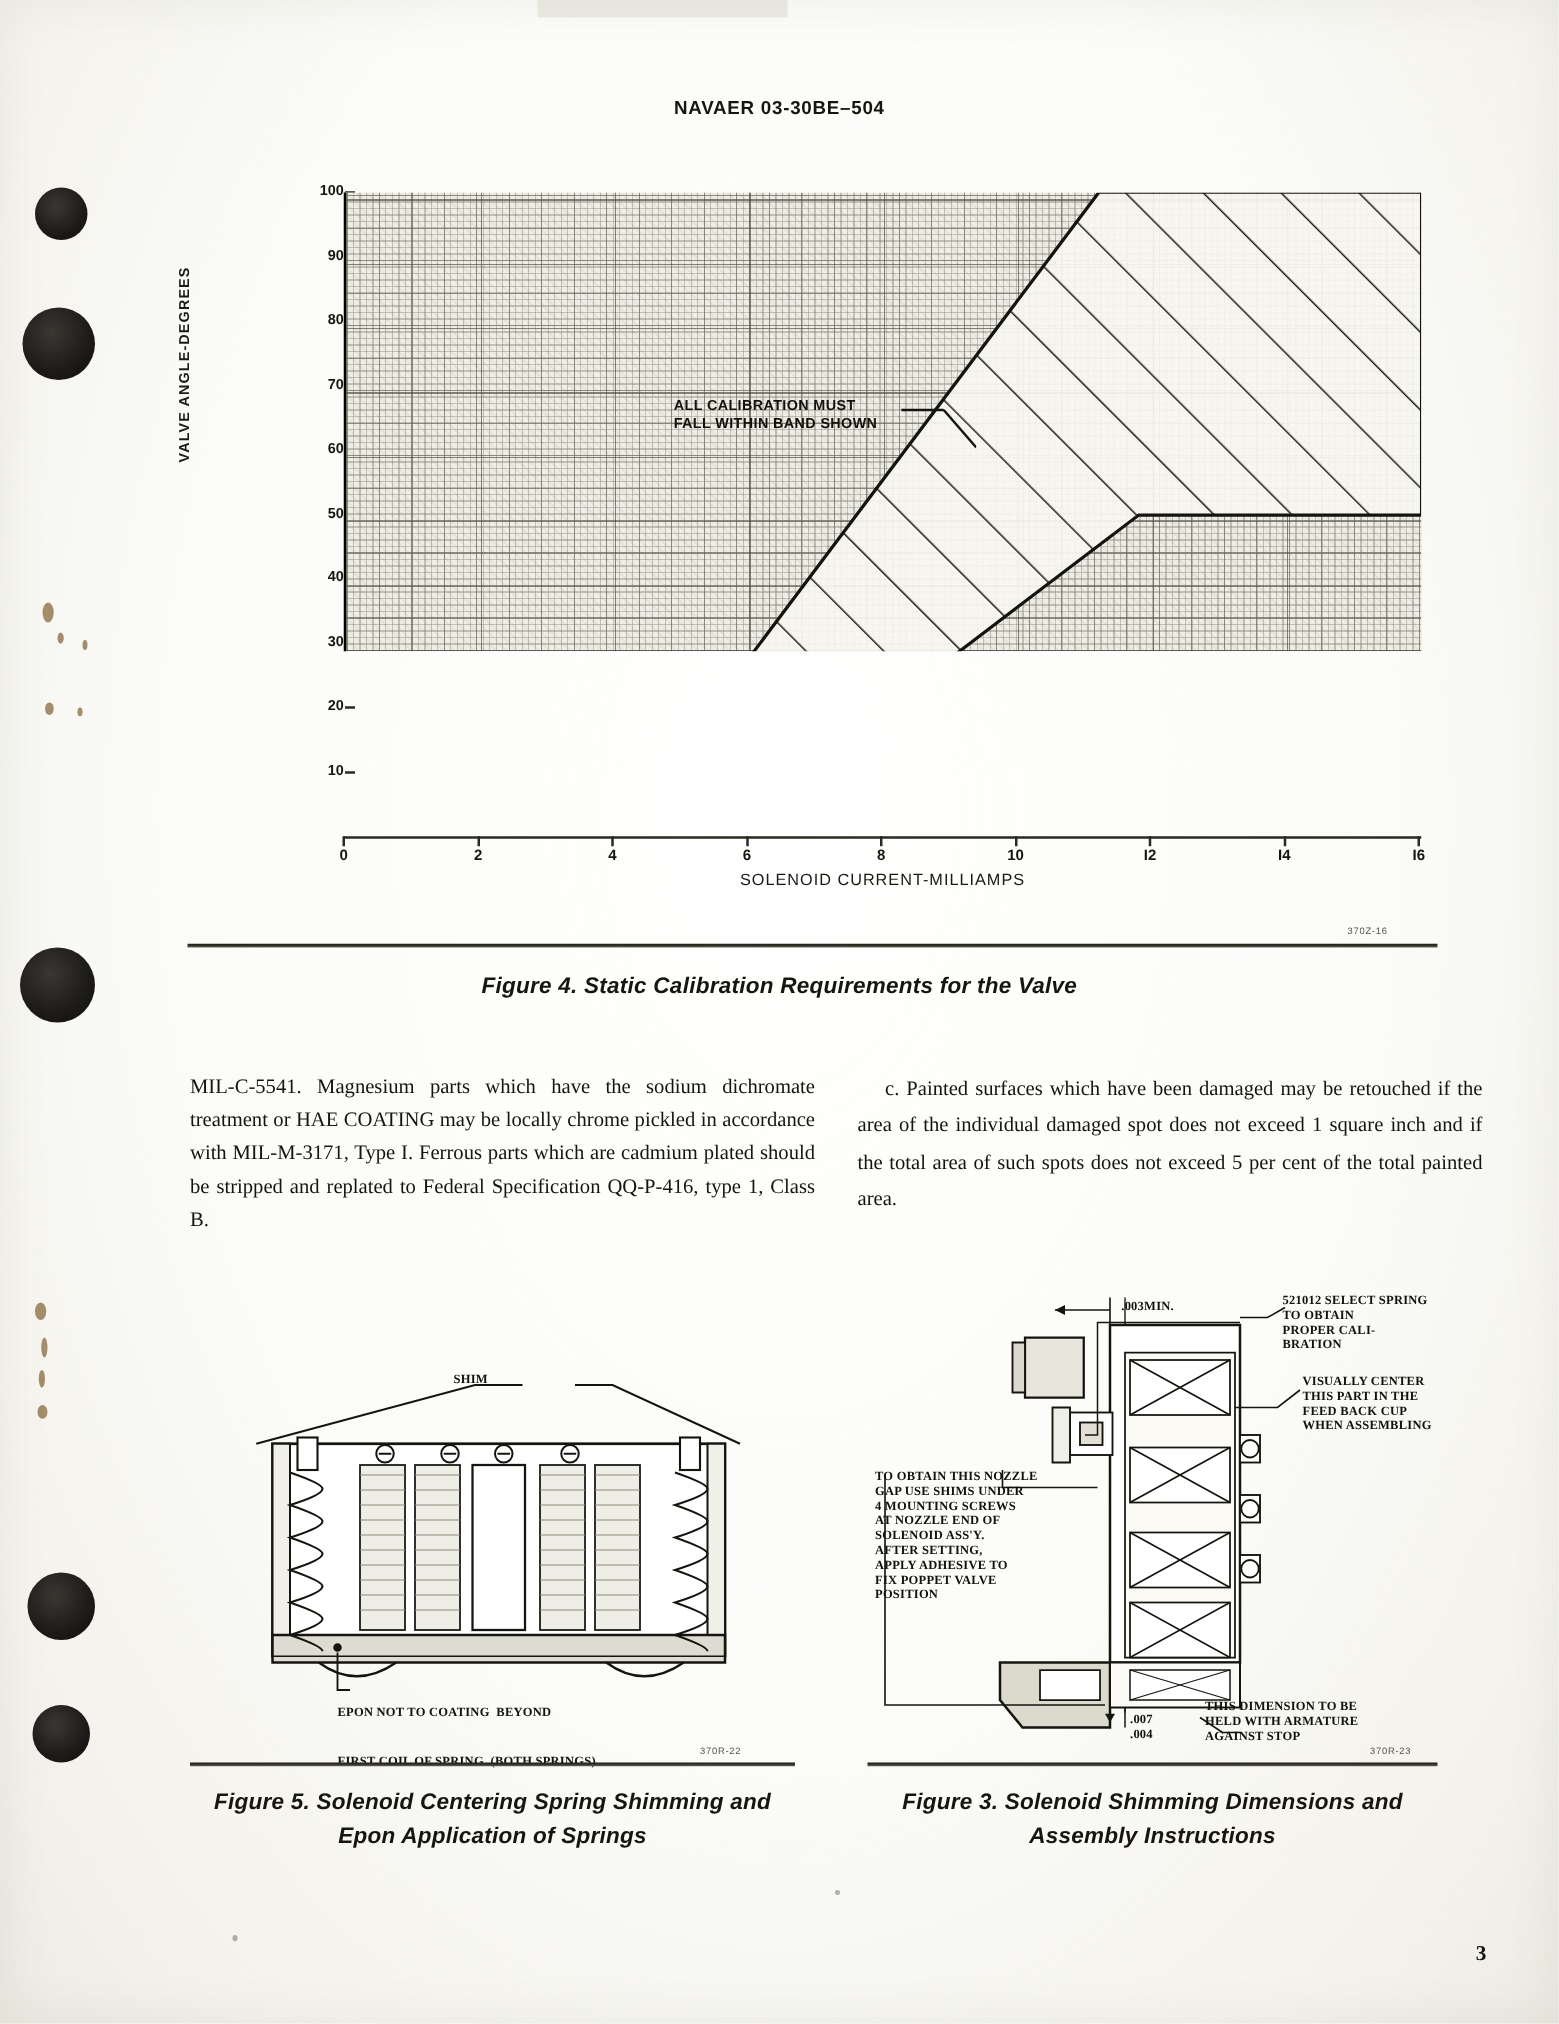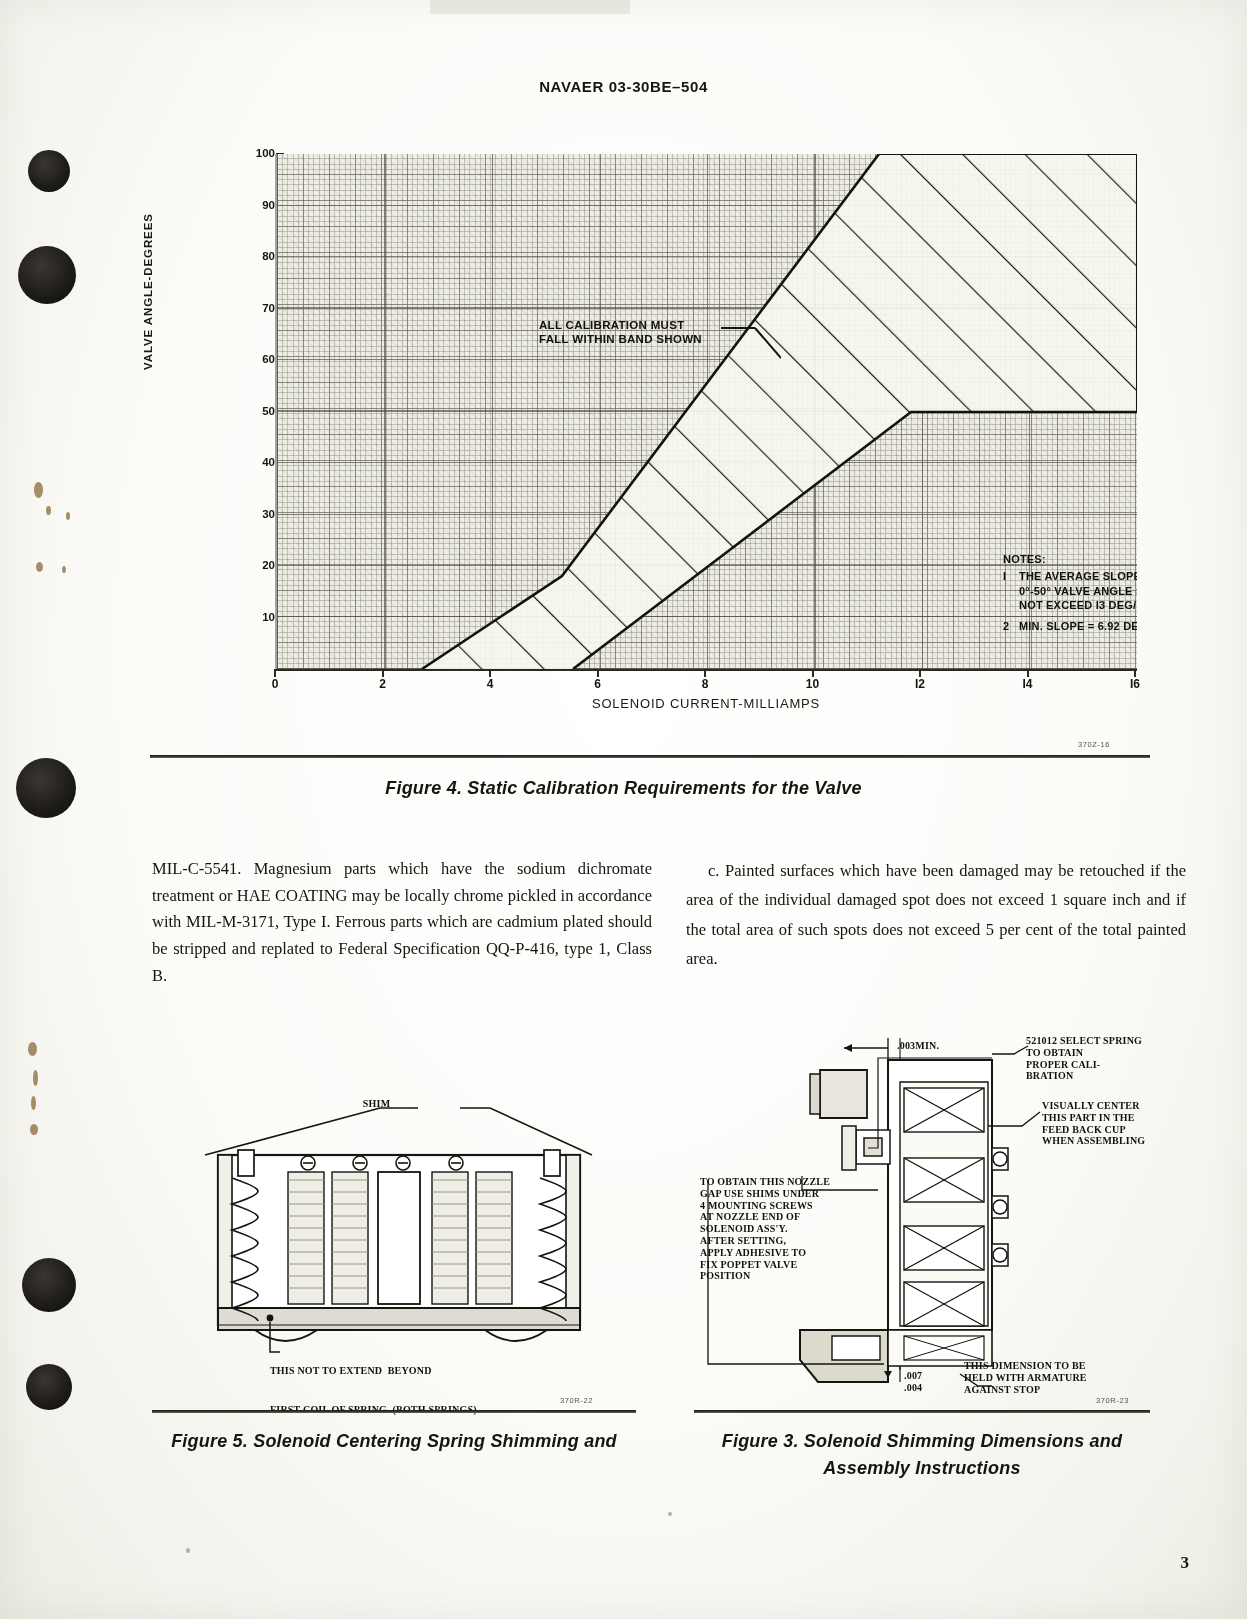--- a/index.html
+++ b/index.html
@@ -44,24 +44,24 @@
   
   .chart-wrap{position:absolute;left:150px;top:140px;width:1000px;height:600px;}
   .ylabel{
     position:absolute;left:-8px;top:230px;
     transform:rotate(-90deg);transform-origin:left top;
     font-family:"Liberation Sans", sans-serif;
     font-size:11.5px;letter-spacing:.9px;font-weight:bold;color:#1a1a14;
     white-space:nowrap;
   }
   .plot{
-    position:absolute;left:125px;top:14px;width:860px;height:515px;
+    position:absolute;left:125px;top:14px;width:860px;height:367px;
     background:#efeee6;
     overflow:hidden;
-    border-left:2px solid #a3a3a3;
+    border-left:2px solid #000000;
   }
   
   .grid-fine{
     position:absolute;inset:0;
     background-image:
       repeating-linear-gradient(0deg, rgba(120,118,100,.38) 0 1px, transparent 1px 5.2px),
       repeating-linear-gradient(90deg, rgba(120,118,100,.38) 0 1px, transparent 1px 5.2px);
   }
   .grid-med{
     position:absolute;inset:0;
@@ -383,29 +383,30 @@
       </g>
 
       <polyline points="110,262 110,292 120,292" stroke-width="1.5"></polyline>
       <circle cx="110" cy="258" r="2.6" fill="#15150f"></circle>
     </g>
   </svg>
   <div class="lbl" style="left:192px;top:26px;">
     <span>SHIM</span>
   </div>
   <div class="lbl" style="left:110px;top:278px;line-height:1.3;">
-    <div>THIS NOT TO EXTEND  BEYOND</div>
+    <div>EPON NOT TO COATING  BEYOND</div>
     <div>FIRST COIL OF SPRING  (BOTH SPRINGS)</div>
   </div>
 </div>
 
 <div class="dwgno" style="left:560px;top:1396px;">370R-22</div>
 <div class="rule" style="left:152px;width:484px;top:1410px;"></div>
 <div class="figcap" style="left:152px;width:484px;top:1428px;">
   <div>Figure 5.  Solenoid Centering Spring Shimming and</div>
+  <div>Epon Application of Springs</div>
 </div>
 
 <div class="fig" style="left:692px;top:1030px;width:460px;height:370px;">
   <svg width="460" height="370" viewBox="0 0 460 370">
     <g stroke="#15150f" fill="none" stroke-width="1.5">
 
       <line x1="152" y1="18" x2="196" y2="18" stroke-width="1.3"></line>
       <path d="M152,18 l8,-4 l0,8 Z" fill="#15150f" stroke="none"></path>
       <line x1="196" y1="8" x2="196" y2="30" stroke-width="1.3"></line>
       <line x1="208" y1="8" x2="208" y2="340" stroke-width="1.1" stroke-dasharray="0"></line>

